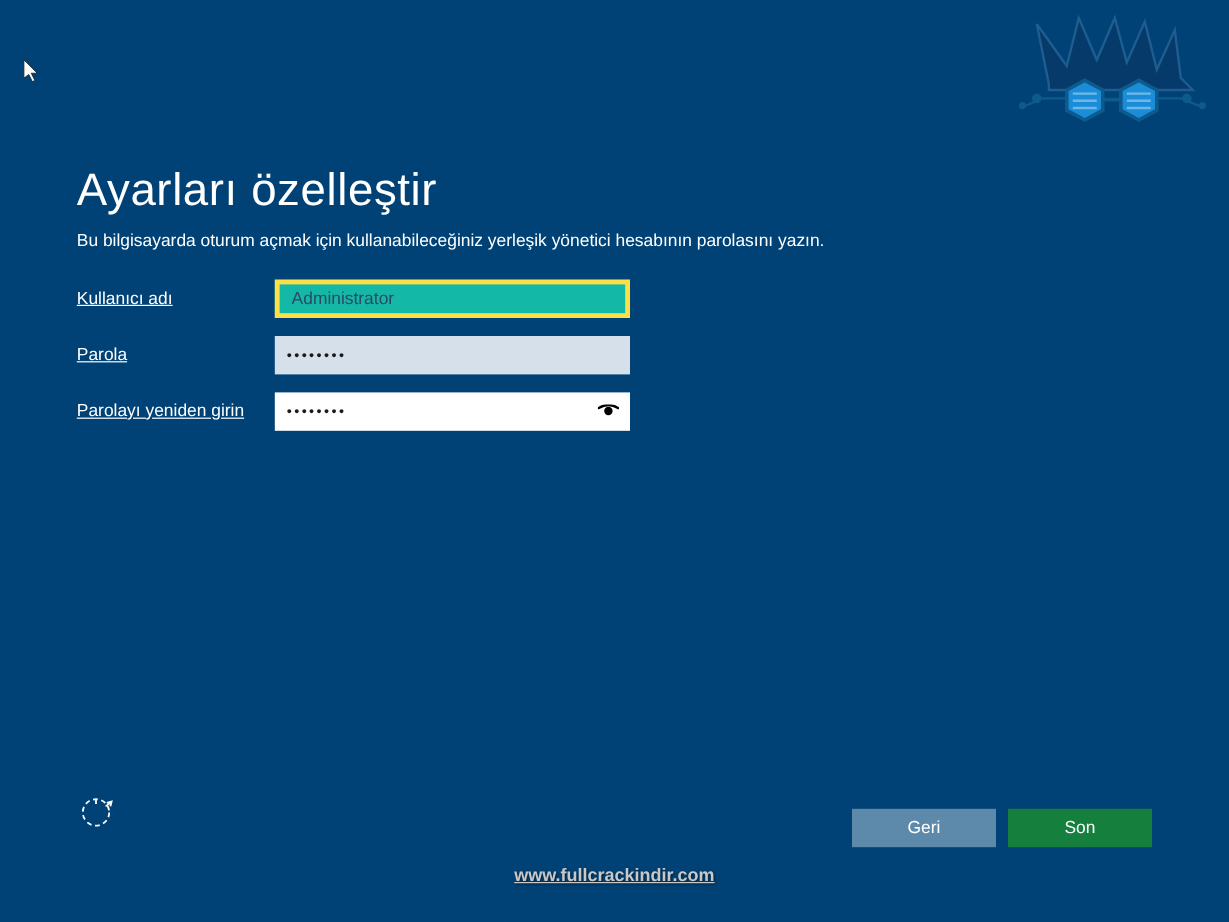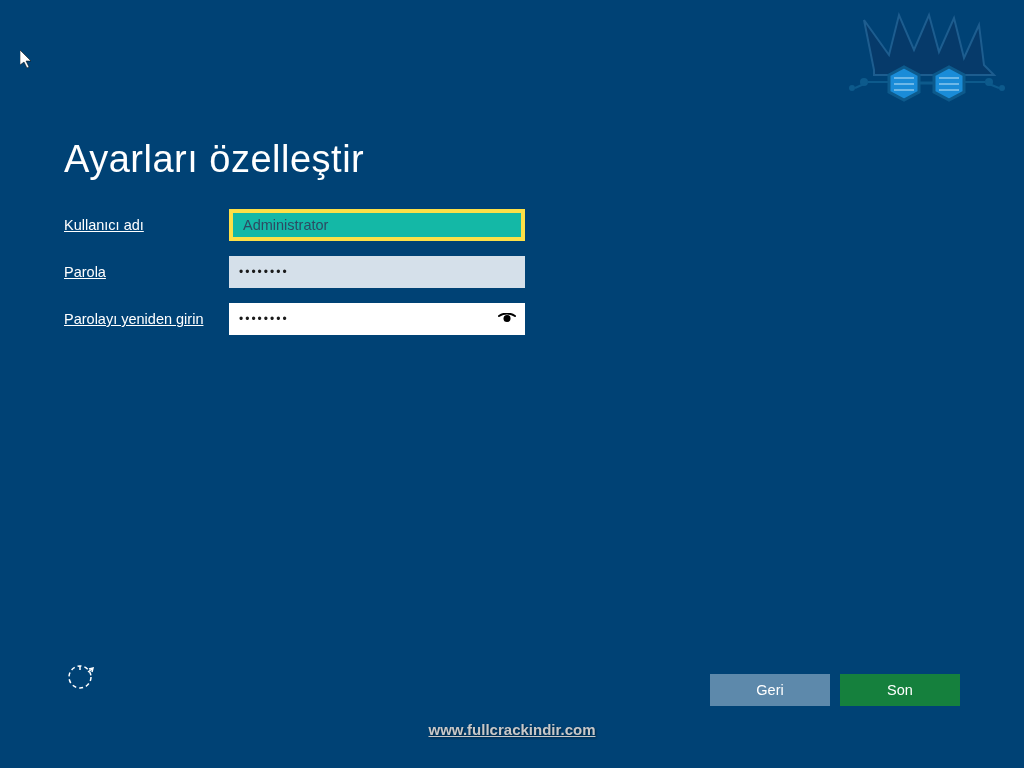--- a/index.html
+++ b/index.html
@@ -19,21 +19,21 @@
     .content-area {
       position: absolute;
       left: 64px;
       top: 138px;
       right: 64px;
     }
     .page-title {
       font-size: 38px;
       font-weight: 300;
       color: #ffffff;
-      margin-bottom: 28px;
+      margin-bottom: 12px;
       letter-spacing: 0.5px;
     }
     .description {
       font-size: 14.5px;
       font-weight: 400;
       color: #ffffff;
       margin-bottom: 24px;
     }
     .form-row {
       display: flex;
@@ -192,20 +192,21 @@
     <line x1="120" y1="72" x2="141" y2="72" stroke="#0d5a8c" stroke-width="2"></line>
     <circle cx="8" cy="78" r="3" fill="#0d5a8c"></circle>
     <line x1="11" y1="78" x2="20" y2="74" stroke="#0d5a8c" stroke-width="2"></line>
     <circle cx="158" cy="78" r="3" fill="#0d5a8c"></circle>
     <line x1="145" y1="74" x2="155" y2="78" stroke="#0d5a8c" stroke-width="2"></line>
   </svg>
 </div>
 
 <div class="content-area">
   <h1 class="page-title">Ayarları özelleştir</h1>
+  <p class="description">Bu bilgisayarda oturum açmak için kullanabileceğiniz yerleşik yönetici hesabının parolasını yazın.</p>
 
   <div class="form-row">
     <label class="form-label">Kullanıcı adı</label>
     <input type="text" class="text-input username-input" readonly="" value="Administrator" style="">
   </div>
 
   <div class="form-row">
     <label class="form-label">Parola</label>
     <input type="text" class="text-input password-input" value="••••••••" style="">
   </div>

